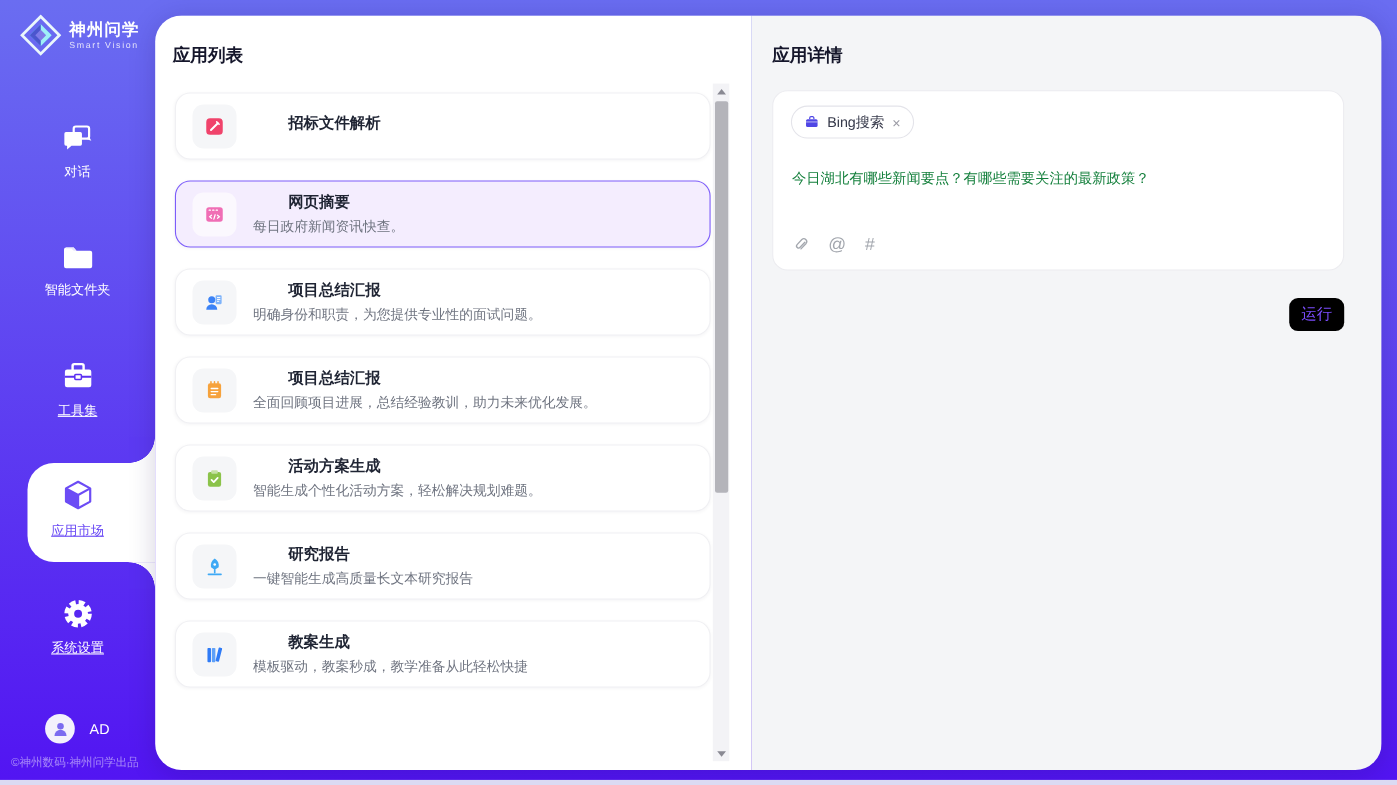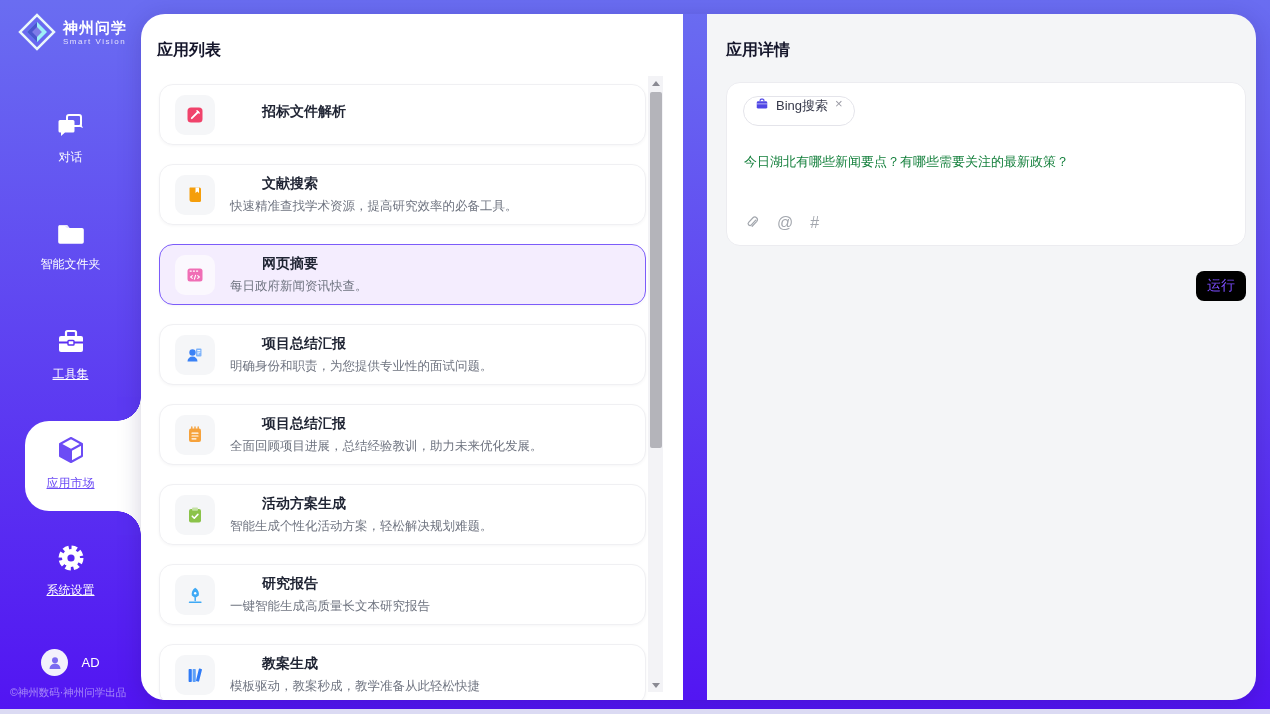--- a/index.html
+++ b/index.html
@@ -33,21 +33,21 @@
               justify-content:center; gap:13px; }
   .avatar { width:27px; height:27px; border-radius:50%; background:#F3F1FC; display:flex;
             align-items:center; justify-content:center; }
   .user-name { color:#fff; font-size:13px; }
   .side-footer { position:absolute; left:10px; top:686px; width:131px; color:rgba(255,255,255,0.48);
                  font-size:10.5px; white-space:nowrap; }
 
   
   .content { position:absolute; left:141px; top:14px; width:1115px; height:686px;
              border-radius:24px; overflow:hidden; display:flex; z-index:2;
-             box-shadow:0 4px 24px rgba(20,10,80,0.18);gap:24px; }
+             box-shadow:0 4px 24px rgba(20,10,80,0.18); }
   .list-panel { position:relative; width:542px; height:100%; background:#fff; }
   .panel-title { font-size:16px; font-weight:bold; color:#15162B; }
   .list-panel .panel-title { position:absolute; left:16px; top:26px; }
 
   .cards { position:absolute; left:18px; top:70px; width:487px; }
   .app-card { display:flex; align-items:center; height:61px; margin-bottom:19px; background:#fff;
               border:1px solid #F0F0F3; border-radius:14px; padding-left:15px; cursor:pointer;
               box-shadow:0 1px 3px rgba(30,30,60,0.04); }
   .app-card.selected { background:#F4EDFE; border:1.5px solid #7C5CFA; }
   .badge { width:40px; height:40px; border-radius:10px; background:#F5F6F8; margin-right:15px;
@@ -65,21 +65,21 @@
   .tri-down { width:0; height:0; border-left:4px solid transparent; border-right:4px solid transparent;
               border-top:5px solid #8A8A93; }
   .sb-thumb { position:absolute; left:1.5px; top:16px; width:12px; height:356px; background:#B4B4BA;
               border-radius:2px; cursor:grab; }
 
   
   .detail-panel { position:relative; flex:1; height:100%; background:#F4F5F7; }
   .detail-panel .panel-title { position:absolute; left:19px; top:26px; }
   .composer { position:absolute; left:19px; top:68px; width:520px; height:164px; background:#fff;
               border:1px solid #ECECF0; border-radius:14px; }
-  .tool-tag { position:absolute; left:16px; top:13px; display:inline-flex; align-items:flex-start;
+  .tool-tag { position:absolute; left:16px; top:13px; display:inline-flex; align-items:center;
               gap:7px; height:30px; padding:0 11px; border:1px solid #E4E4EA; border-radius:16px;
               background:#fff; }
   .tag-label { font-size:13px; color:#36394A; }
   .tag-close { font-size:13px; color:#9A9AA4; cursor:pointer; line-height:1; }
   .query-text { position:absolute; left:17px; top:69px; width:480px; font-size:13px; color:#15803d;
                 line-height:20px; }
   .composer-icons { position:absolute; left:17px; bottom:13px; display:flex; align-items:center;
                     gap:17px; }
   .ci { color:#A3A7AE; font-size:16px; cursor:pointer; line-height:1; }
   .run-btn { position:absolute; left:489px; top:257px; width:50px; height:30px; background:#000000;
@@ -186,32 +186,20 @@
               <rect x="2.5" y="2.5" width="15" height="15" rx="3.5" fill="#F0436B"></rect>
               <path d="M6.8 13.2l6.2-6.2" stroke="#fff" stroke-width="1.8" stroke-linecap="round"></path>
               <path d="M12 5.8l2.2 2.2" stroke="#fff" stroke-width="1.4" stroke-linecap="round"></path>
             </svg>
           </div>
           <div>
             <div class="card-title">招标文件解析</div>
           </div>
         </div>
 
-        <div class="app-card">
-          <div class="badge">
-            <svg width="20" height="20" viewBox="0 0 20 20">
-              <path d="M5 2.5h9.5A1.5 1.5 0 0116 4v11.5a1.5 1.5 0 01-1.5 1.5H7A2.5 2.5 0 014.5 14.5V3z" fill="#F59E0B"></path>
-              <path d="M10.5 2.5h3.5v5.5l-1.75-1.6-1.75 1.6z" fill="#fff"></path>
-            </svg>
-          </div>
-          <div>
-            <div class="card-title">文献搜索</div>
-            <div class="card-desc">快速精准查找学术资源，提高研究效率的必备工具。</div>
-          </div>
-        </div>
 
         <div class="app-card selected">
           <div class="badge">
             <svg width="20" height="20" viewBox="0 0 20 20">
               <rect x="2.5" y="3.5" width="15" height="13" rx="2.5" fill="#F06EB5"></rect>
               <rect x="4.6" y="5.4" width="2.2" height="1.3" rx="0.4" fill="#fff"></rect>
               <rect x="7.8" y="5.4" width="2.2" height="1.3" rx="0.4" fill="#fff"></rect>
               <rect x="11" y="5.4" width="2.2" height="1.3" rx="0.4" fill="#fff"></rect>
               <path d="M7.3 10.6L5.6 12l1.7 1.4M12.7 10.6l1.7 1.4-1.7 1.4M10.6 10.2l-1.2 4" fill="none" stroke="#fff" stroke-width="1.1" stroke-linecap="round"></path>
             </svg>

